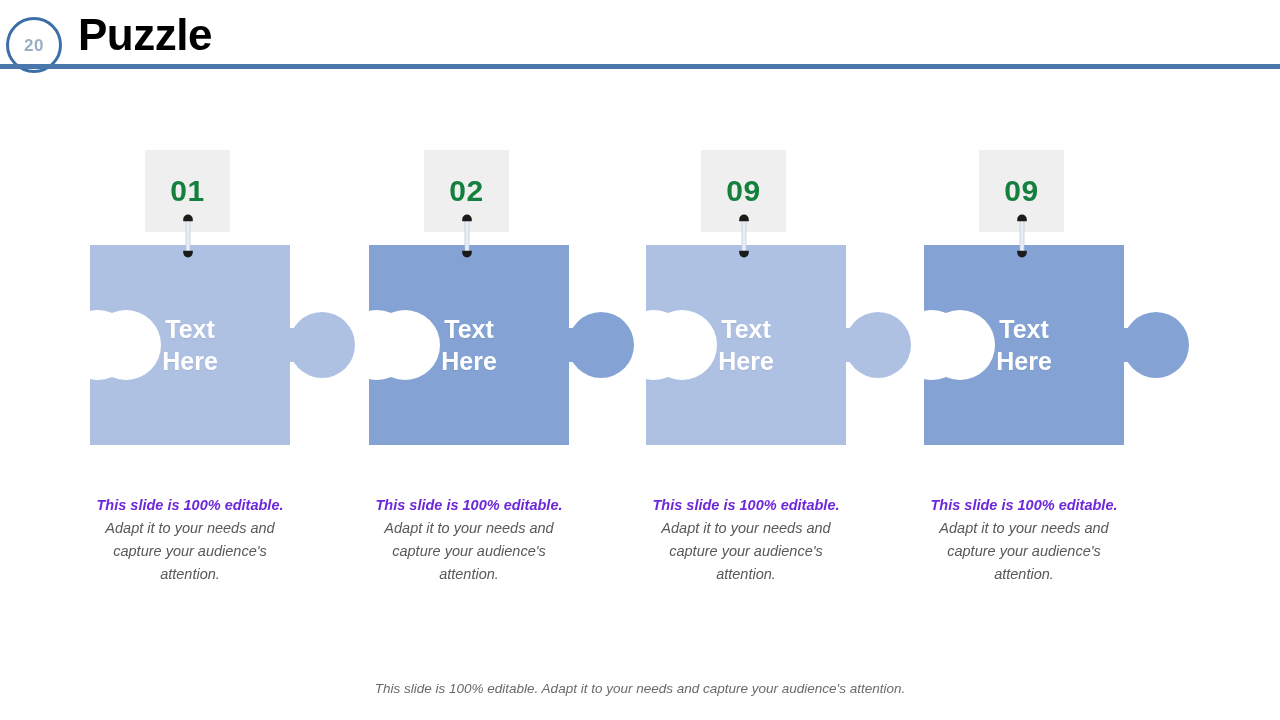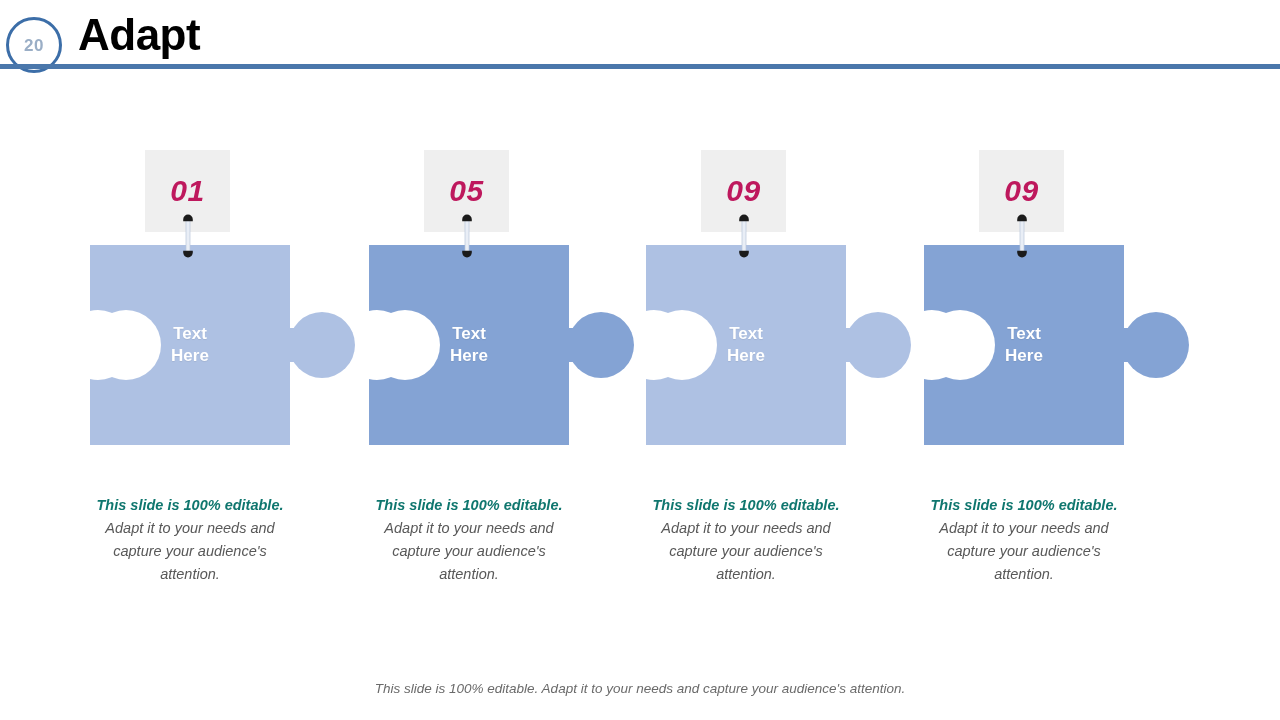--- a/index.html
+++ b/index.html
@@ -86,24 +86,23 @@
     width: 85px;
     height: 82px;
     background: #efefef;
     display: flex;
     align-items: center;
     justify-content: center;
   }
   .num-badge span {
     font-size: 30px;
     font-weight: 700;
-    color: #be185d;
+    color: #15803d;
     line-height: 1;
     letter-spacing: 0.5px;
-    font-style: italic;
   }
 
   
   .pin {
     position: absolute;
     top: 214px;
     left: 92px;
     width: 12px;
     height: 44px;
   }
@@ -123,21 +122,21 @@
     width: 200px;
     height: 200px;
     display: flex;
     flex-direction: column;
     align-items: center;
     justify-content: center;
     pointer-events: none;
   }
   .piece-label span {
     display: block;
-    font-size: 17px;
+    font-size: 25px;
     font-weight: 700;
     color: #ffffff;
     line-height: 1.28;
     text-align: left;
     text-shadow: 0 1px 1px rgba(0,0,0,0.07);
   }
 
   
   .caption {
     position: absolute;
@@ -146,21 +145,21 @@
     width: 208px;
     text-align: center;
     font-size: 14.5px;
     line-height: 1.58;
     font-style: italic;
     color: #585858;
   }
   .caption b {
     font-weight: 700;
     font-style: italic;
-    color: #0f766e;
+    color: #6d28d9;
   }
 
   
   #footer-note {
     position: absolute;
     left: 0;
     top: 681px;
     width: 1280px;
     text-align: center;
     font-size: 13.5px;
@@ -169,21 +168,21 @@
     line-height: 1.2;
   }
 </style>
 </head>
 <body>
 
 <div id="header">
   <div id="slide-number-badge">
     <span>20</span>
   </div>
-  <div id="page-title">Adapt</div>
+  <div id="page-title">Puzzle</div>
   <div id="header-rule"></div>
 </div>
 
 <div id="puzzle-row">
     <div class="puzzle-col" style="left: 90px;">
       <div class="num-badge">
         <span>01</span>
       </div>
       <div class="piece-wrap"><svg width="278" height="200" viewBox="0 0 278 200" xmlns="http://www.w3.org/2000/svg">
           <defs>
@@ -204,21 +203,21 @@
       </div>
       <div class="pin"><svg width="12" height="44" viewBox="0 0 12 44" xmlns="http://www.w3.org/2000/svg">
           <rect x="4" y="4" width="4" height="36" fill="#e9eef6" stroke="#b9c6da" stroke-width="0.7"></rect>
           <path d="M1.2 5.4 A4.8 4.8 0 0 1 10.8 5.4 L10.8 7.2 L1.2 7.2 Z" fill="#1b1b1b"></path>
           <path d="M1.2 38.6 A4.8 4.8 0 0 0 10.8 38.6 L10.8 36.8 L1.2 36.8 Z" fill="#1b1b1b"></path>
         </svg></div>
       <div class="caption"><b>This slide is 100% editable.</b><span> Adapt it to your needs and capture your audience's attention.</span></div>
     </div>
     <div class="puzzle-col" style="left: 369px;">
       <div class="num-badge">
-        <span>05</span>
+        <span>02</span>
       </div>
       <div class="piece-wrap"><svg width="278" height="200" viewBox="0 0 278 200" xmlns="http://www.w3.org/2000/svg">
           <defs>
             <mask id="m1">
               <rect x="0" y="0" width="278" height="200" fill="black"></rect>
               <rect x="0" y="0" width="200" height="200" fill="white"></rect>
               <circle cx="232" cy="100" r="33" fill="white"></circle>
               <rect x="196" y="83" width="40" height="34" fill="white"></rect>
               <circle cx="8" cy="100" r="35" fill="black"></circle>
               <circle cx="36" cy="100" r="35" fill="black"></circle>

